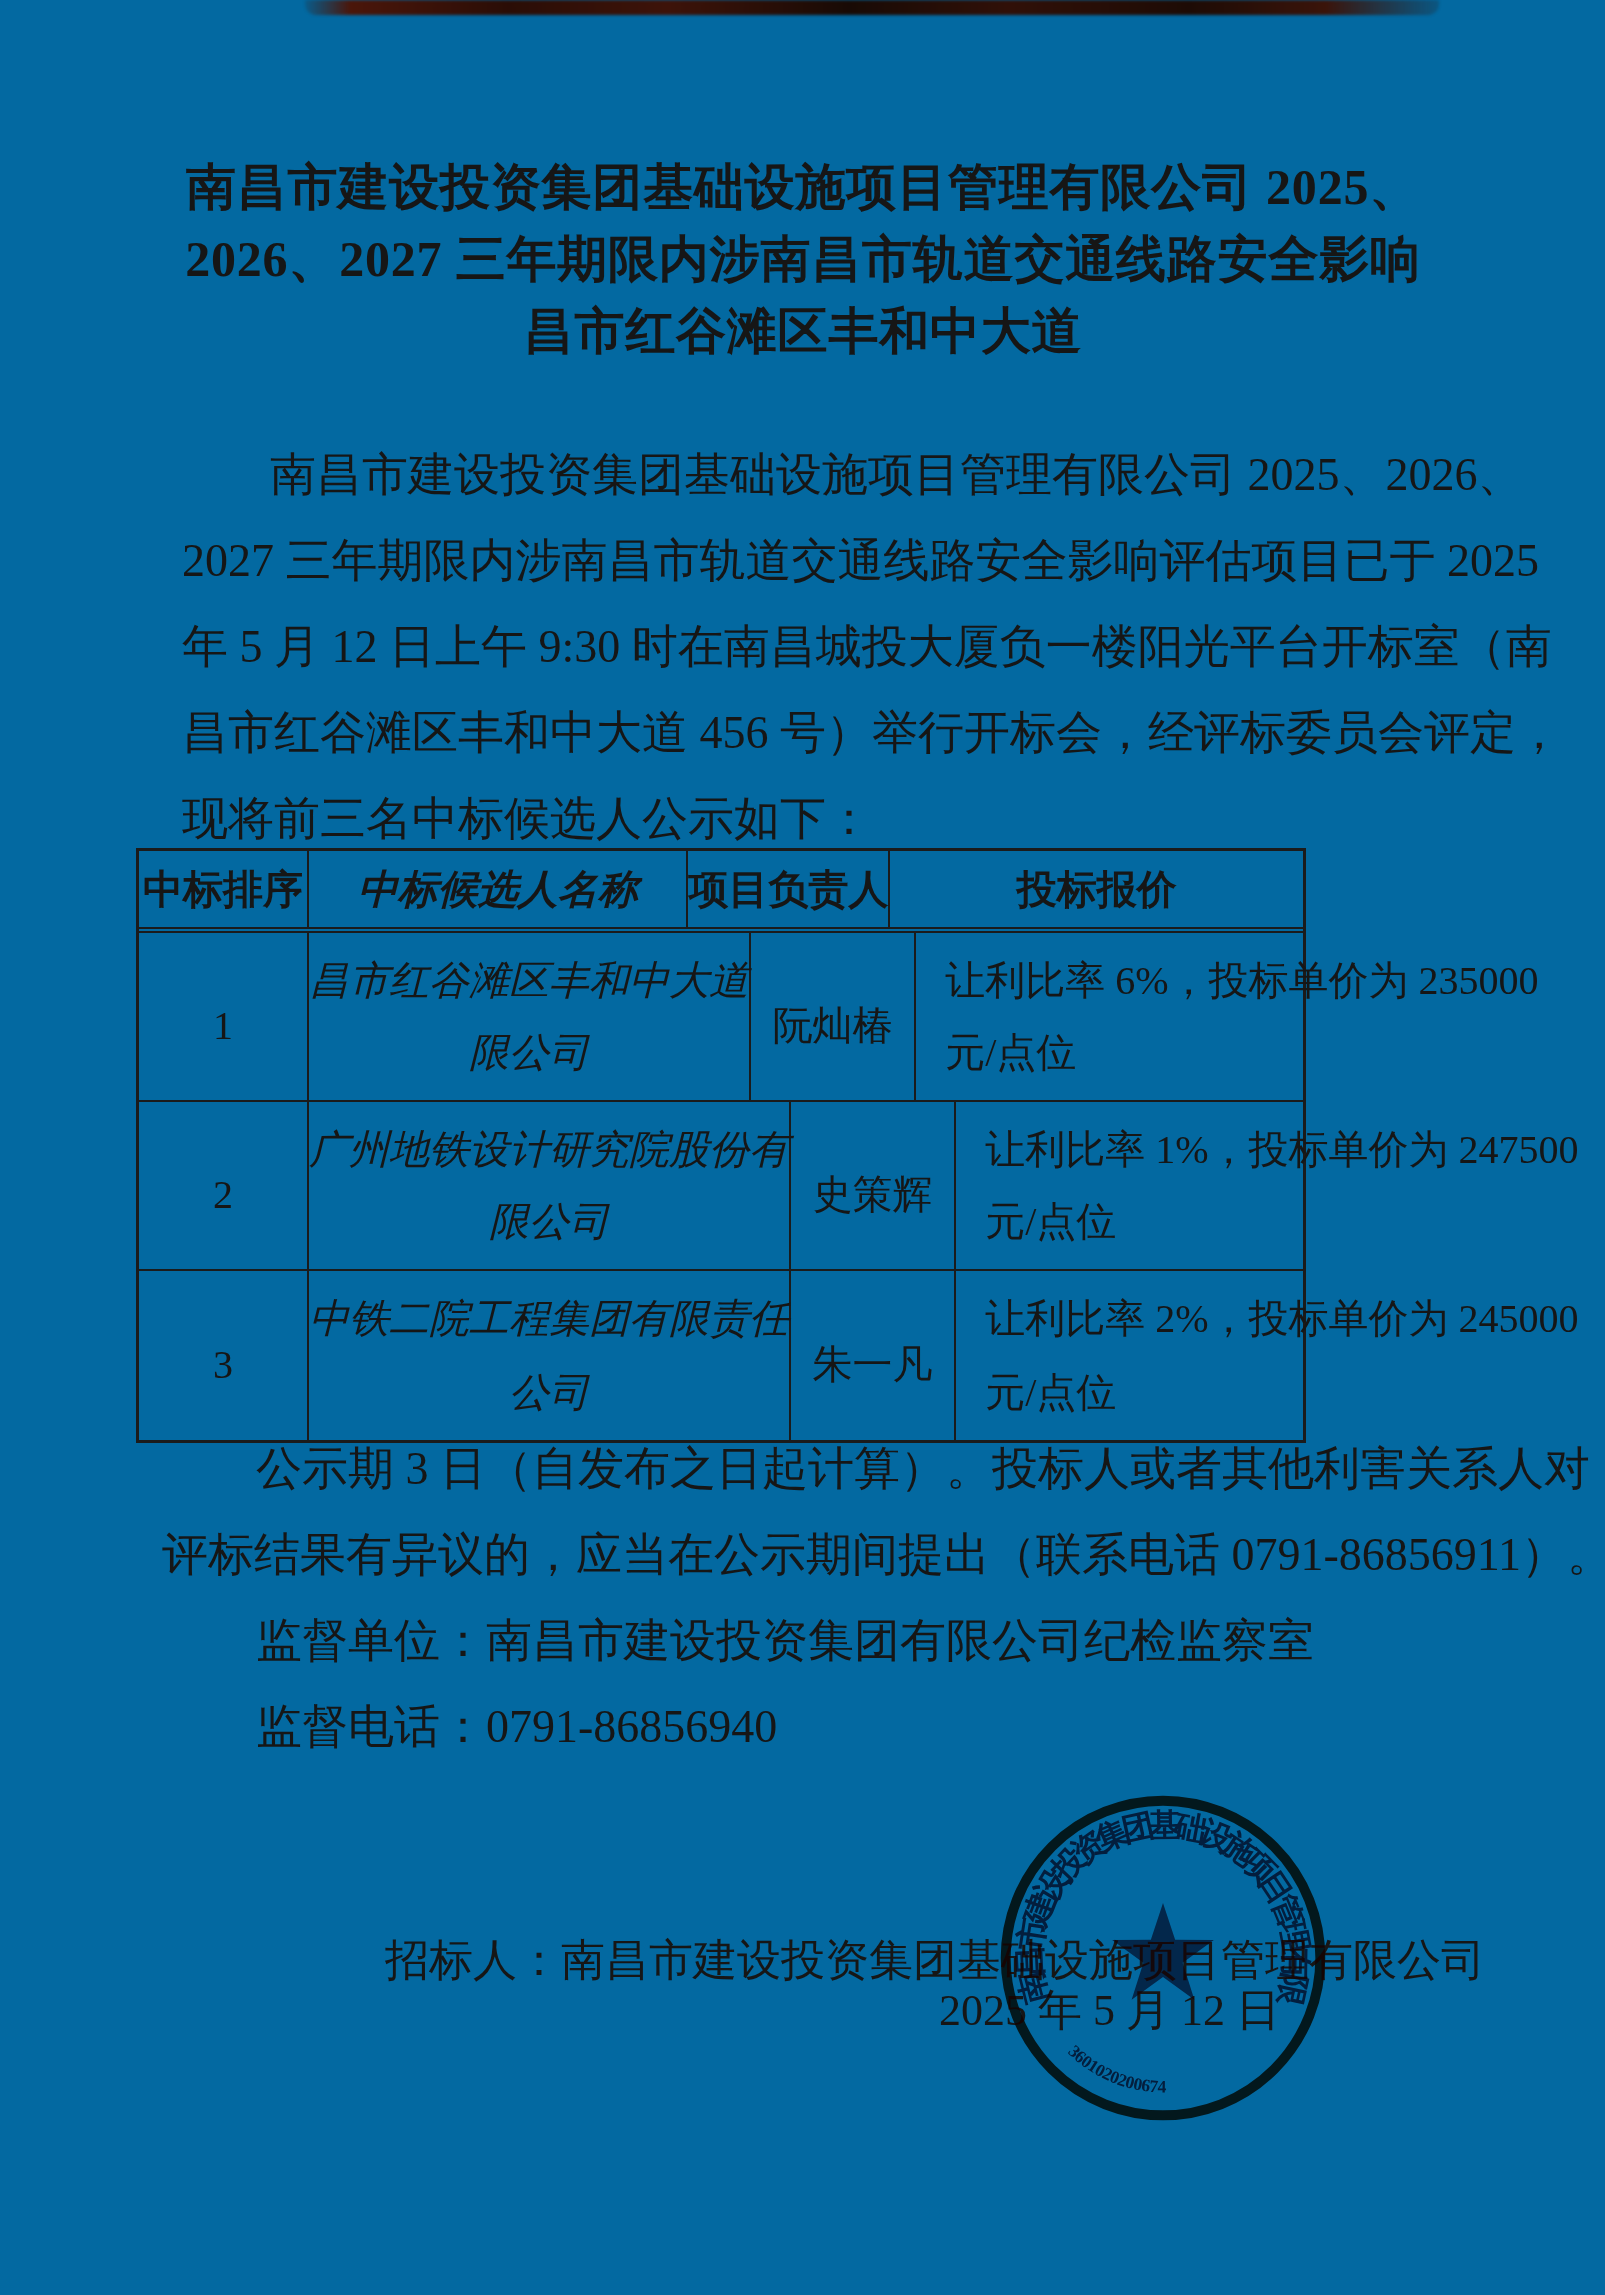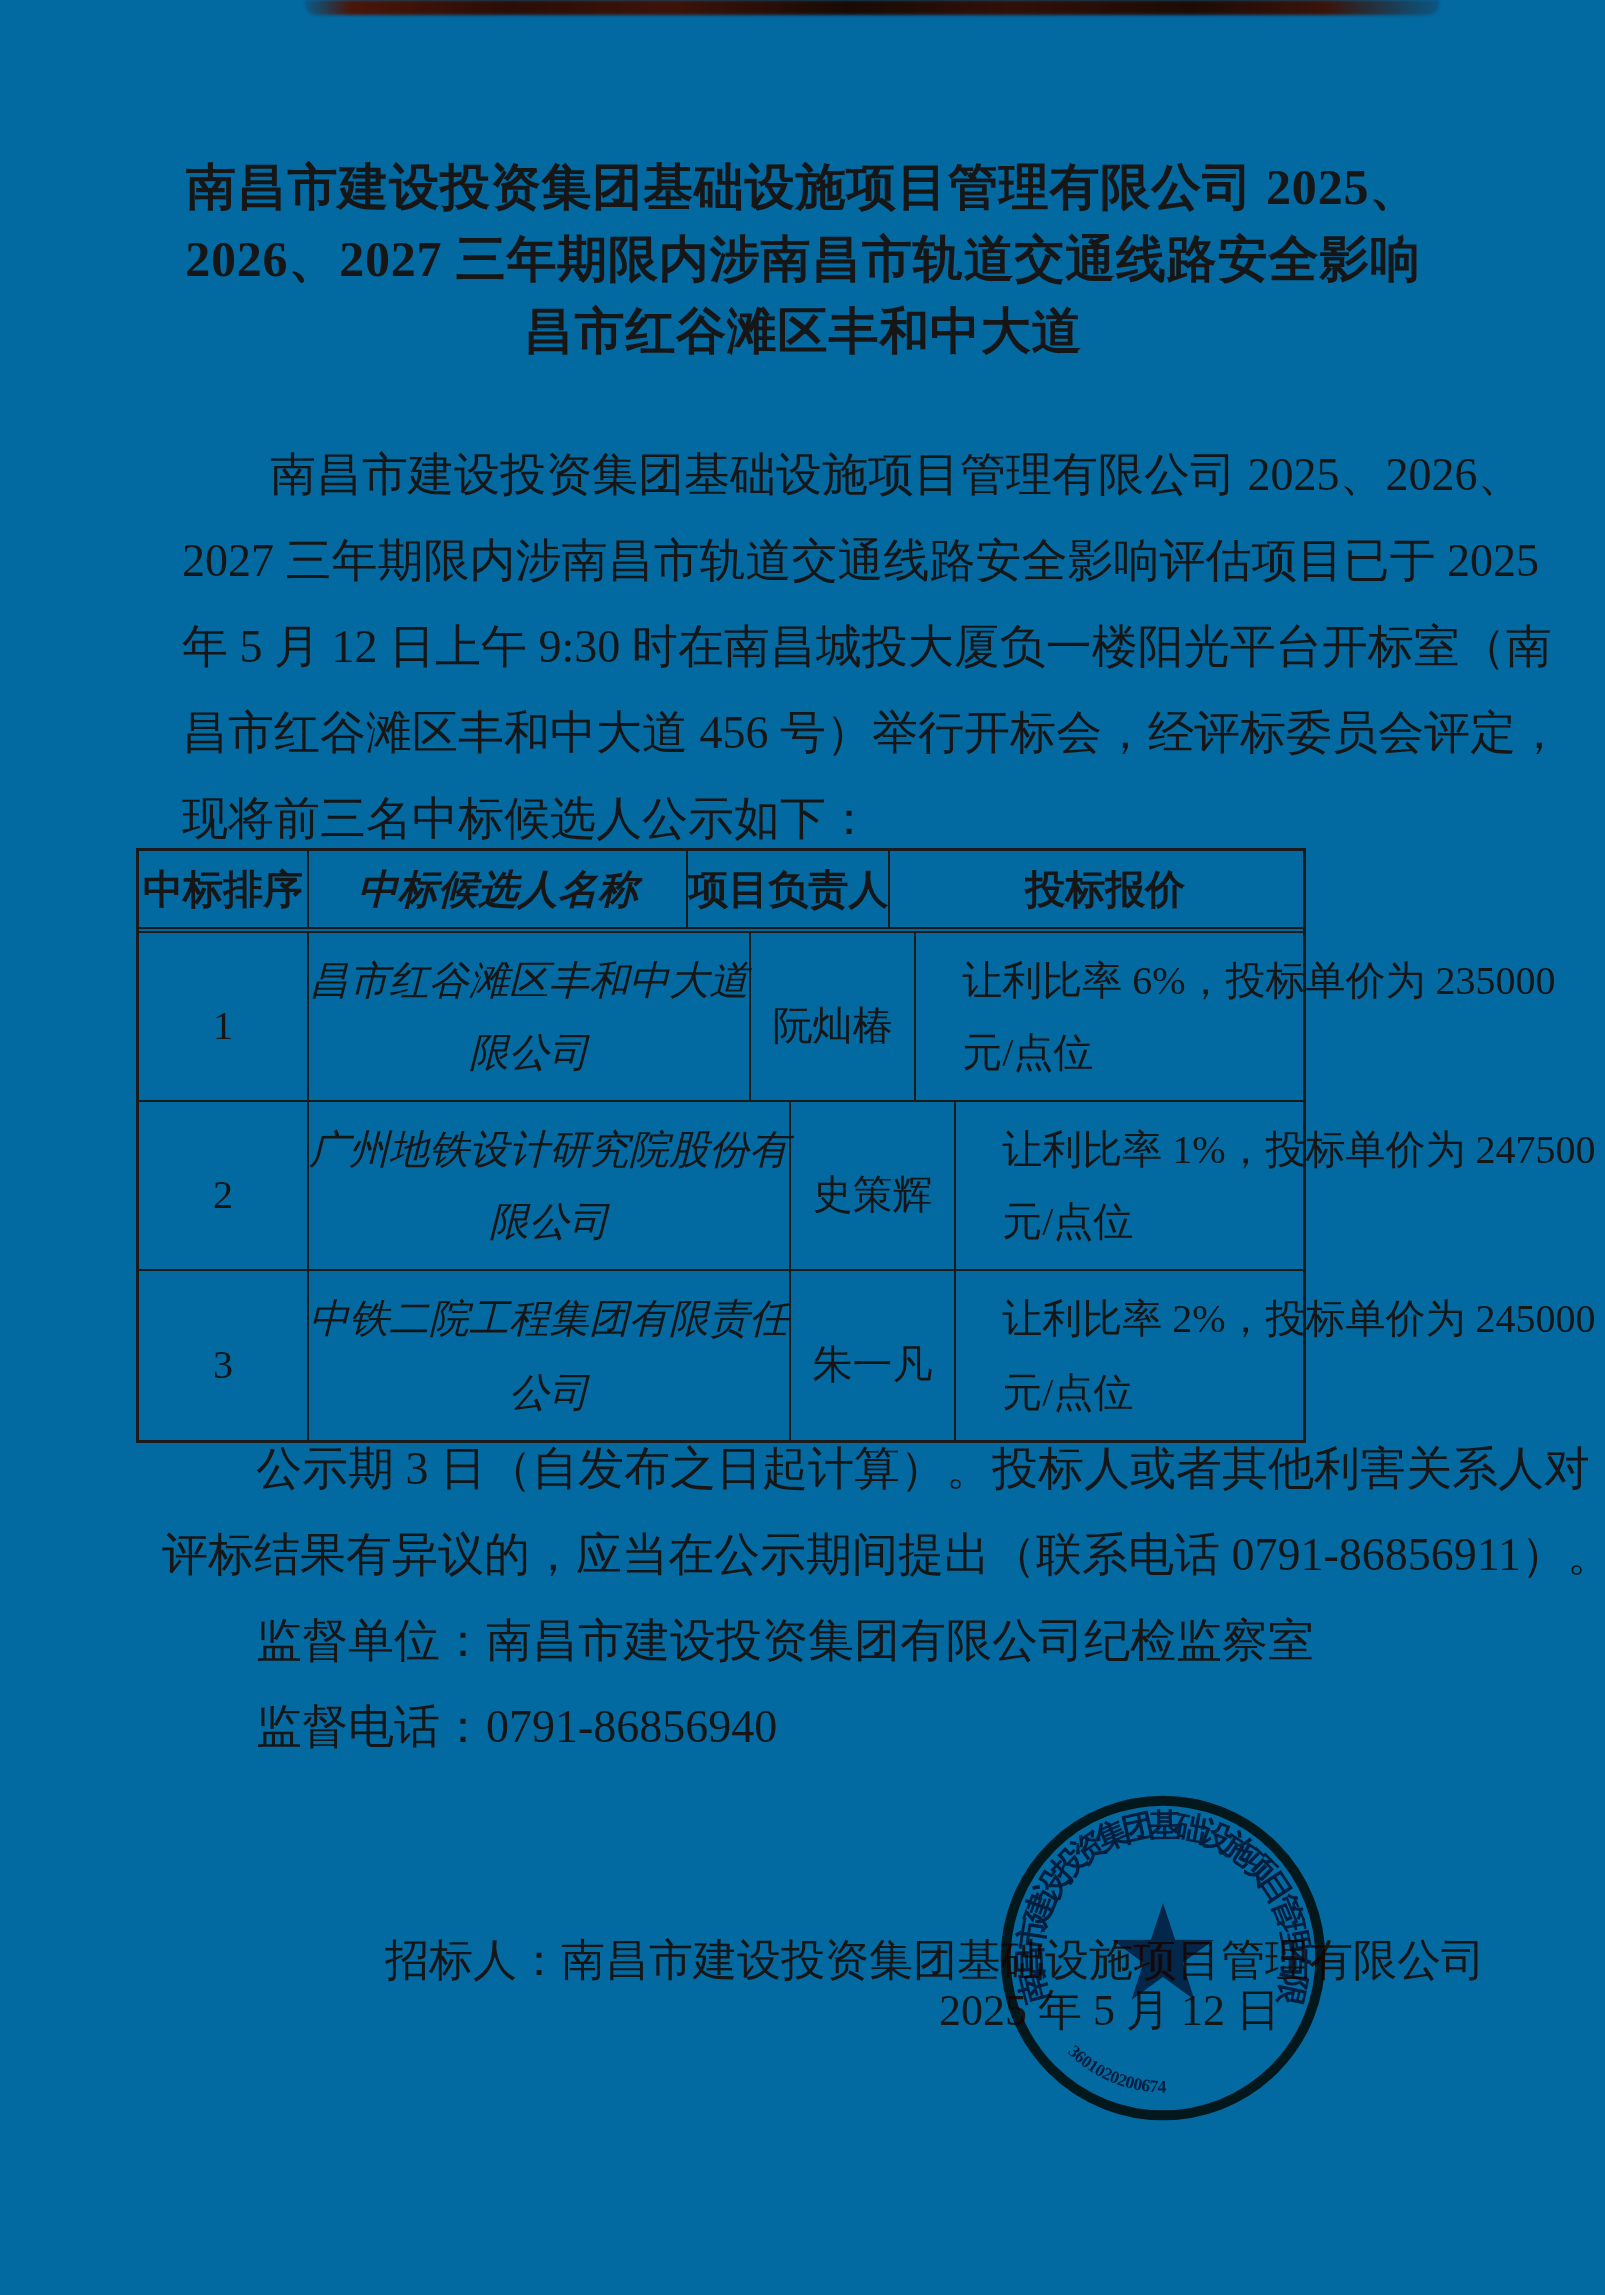--- a/index.html
+++ b/index.html
@@ -80,21 +80,21 @@
     flex-direction: column;
     align-items: center;
     justify-content: center;
     white-space: nowrap;
     overflow: visible;
   }
   .t-cell:last-child { border-right: none; }
   .c-rank { flex: 0 0 14.6%; }
   .c-company { flex: 0 0 32.6%; font-style: italic; }
   .c-manager { flex: 0 0 14.2%; }
-  .c-bid { flex: 1 1 auto; align-items: flex-start; padding-left: 29px; margin-left: 17px; }
+  .c-bid { flex: 1 1 auto; align-items: flex-start; padding-left: 29px; }
   .two-line { justify-content: space-around; padding-top: 10.7px; padding-bottom: 10.7px; }
   .rank-num, .manager-name { transform: translateY(9.2px); }
   .notice {
     position: absolute;
     top: 1426px;
     left: 162px;
     width: 1359px;
     font-size: 46px;
     line-height: 86px;
     white-space: nowrap;

